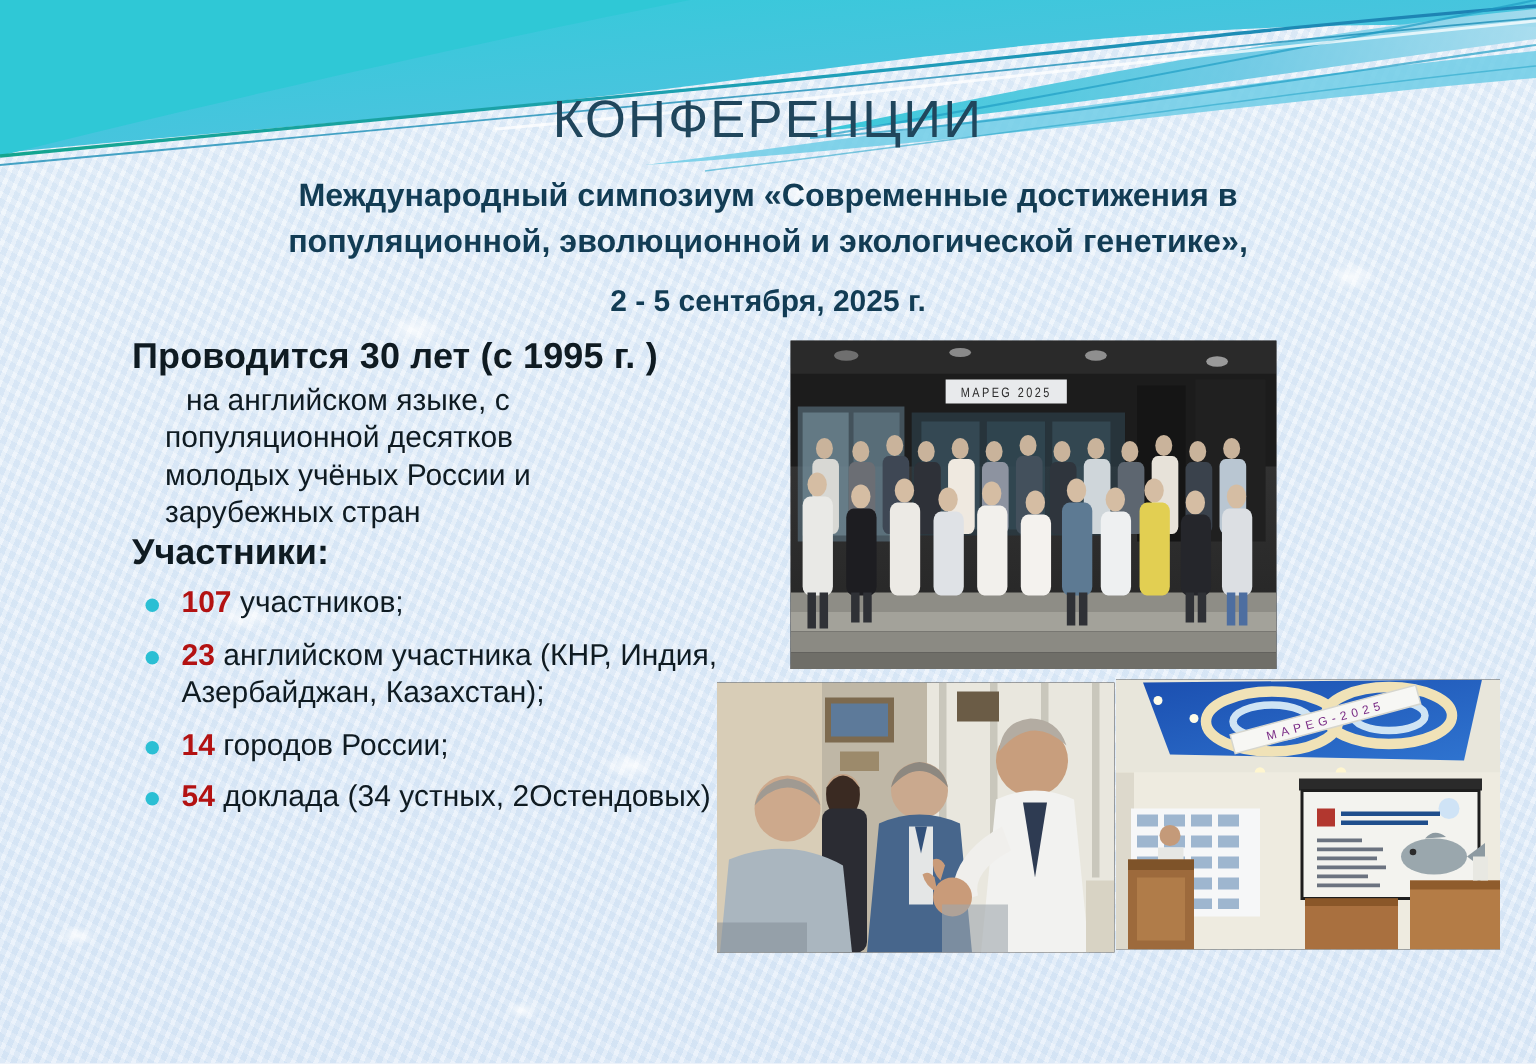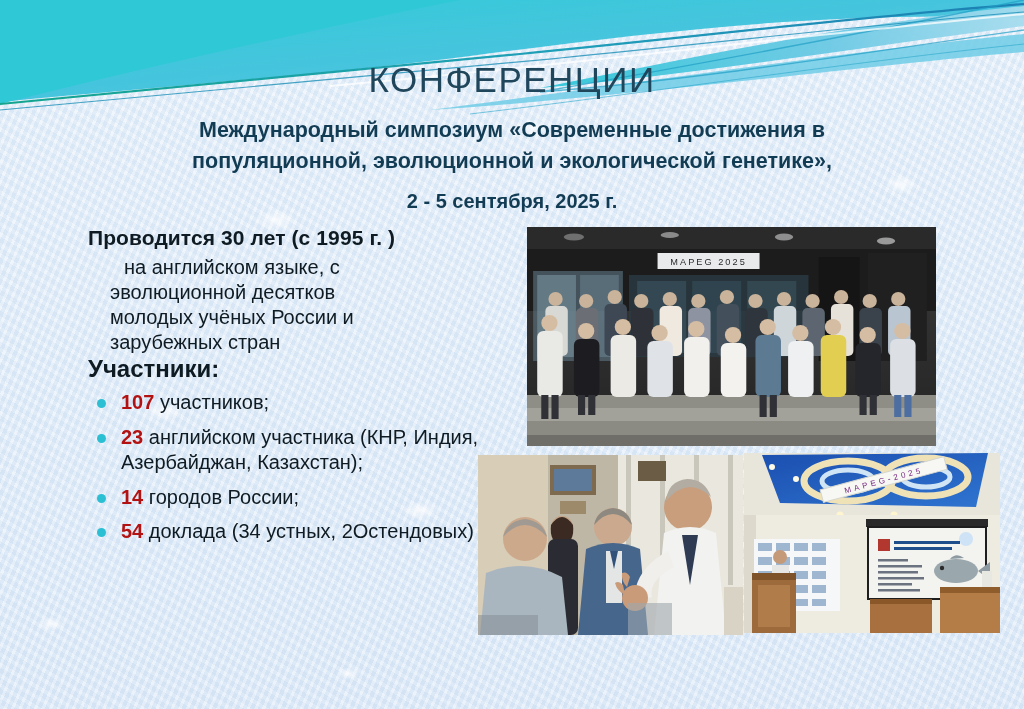--- a/index.html
+++ b/index.html
@@ -71,21 +71,21 @@
   }
 
   
   #text-column {
     position: absolute;
     left: 88px; top: 224px; width: 400px;
     color: #0f1b22;
   }
   .lead-line {
     font-weight: bold;
-    font-size: 21px;
+    font-size: 24px;
     line-height: 28px;
     letter-spacing: .1px;
   }
   .para {
     font-size: 20px;
     line-height: 25px;
     margin-top: 3px;
     padding-left: 0;
   }
   .para .hang { display: block; padding-left: 22px; }
@@ -110,21 +110,21 @@
     position: absolute;
     left: 9px; top: 9px;
     width: 9px; height: 9px;
     border-radius: 50%;
     background: #2bbfd4;
   }
   .num { color: #b31212; font-weight: bold; margin-top: 21px; }
 
   
   .photo { position: absolute; overflow: hidden; background: #2b2b2b; }
-  #photo-group { left: 527px; top: 227px; width: 409px; height: 219px; }
+  #photo-group { left: 527px; top: 227px; width: 324px; height: 219px; }
   #photo-discussion { left: 478px; top: 455px; width: 265px; height: 180px; }
   #photo-hall { left: 744px; top: 453px; width: 256px; height: 180px; }
   .photo svg { display: block; width: 100%; height: 100%; }
 </style>
 </head>
 <body>
 
 <div id="slide">
 
   <div id="bg-texture"></div>
@@ -171,21 +171,21 @@
     <div id="page-title">КОНФЕРЕНЦИИ</div>
 
     <div id="subtitle-date">2 - 5 сентября, 2025 г.</div>
 
     <div id="text-column">
 
       <div class="lead-line">Проводится 30 лет (с 1995 г.  )</div>
 
       <div class="para">
         <span class="first">на английском языке, с</span>
-        <span class="hang">эволюционной десятков</span>
+        <span class="hang">популяционной десятков</span>
         <span class="hang">молодых учёных России и</span>
         <span class="hang">зарубежных стран</span>
       </div>
 
       <div class="section-head">Участники:</div>
 
       <ul id="bullet-list">
         <li>
           <span class="dot"></span>
           <span class="num">107</span><span> участников;</span>

